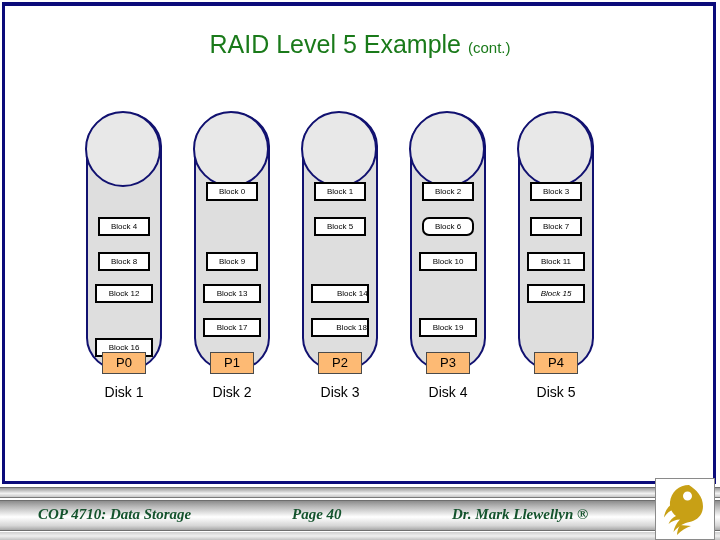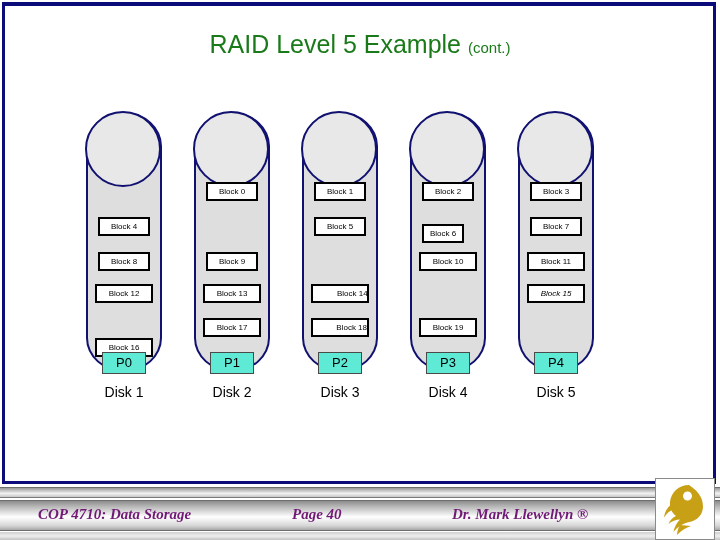--- a/index.html
+++ b/index.html
@@ -83,21 +83,21 @@
     height:19px;
     line-height:15px;
     text-align:center;
     font-size:8px;
     color:#000000;
     font-family:"Liberation Sans",sans-serif;
     white-space:nowrap;
   }
   .pblock{
     position:absolute;
-    background:#5eead4;
+    background:#fdba74;
     border:1px solid #4a4a4a;
     box-sizing:border-box;
     height:22px;
     line-height:20px;
     text-align:center;
     font-size:13px;
     color:#000000;
     white-space:nowrap;
   }
 
@@ -126,21 +126,21 @@
     width:720px;height:8px;
     background:linear-gradient(to bottom,#cfcfcf 0%,#efefef 50%,#c2c2c2 100%);
   }
   .foot-text{
     position:absolute;
     top:506px;
     font-family:"Liberation Serif",serif;
     font-weight:bold;
     font-style:italic;
     font-size:15px;
-    color:#701a75;
+    color:#14532d;
     white-space:nowrap;
     text-align:right;
   }
   #foot-course{left:38px;}
   #foot-page{left:292px;}
   #foot-author{left:452px;}
 
   #logo-box{
     position:absolute;
     left:655px;top:478px;
@@ -227,21 +227,21 @@
     <div class="block" style="width: 52px; left: 206px; top: 252px;">Block 9</div>
     <div class="block" style="width: 58px; left: 203px; top: 284px;">Block 13</div>
     <div class="block" style="width: 58px; left: 203px; top: 318px;">Block 17</div>
     <div class="pblock" style="width: 44px; left: 210px; top: 352px;">P1</div>
     <div class="block" style="width: 52px; left: 314px; top: 182px;">Block 1</div>
     <div class="block" style="width: 52px; left: 314px; top: 217px;">Block 5</div>
     <div class="block" style="width: 58px; left: 311px; top: 284px; padding-left: 24px;">Block 14</div>
     <div class="block" style="width: 58px; left: 311px; top: 318px; text-align: right;">Block 18</div>
     <div class="pblock" style="width: 44px; left: 318px; top: 352px;">P2</div>
     <div class="block" style="width: 52px; left: 422px; top: 182px;">Block 2</div>
-    <div class="block" style="width: 42px; left: 422px; top: 224px;">Block 6</div>
+    <div class="block" style="width: 52px; left: 422px; top: 217px; border-radius: 7px;">Block 6</div>
     <div class="block" style="width: 58px; left: 419px; top: 252px;">Block 10</div>
     <div class="block" style="width: 58px; left: 419px; top: 318px;">Block 19</div>
     <div class="pblock" style="width: 44px; left: 426px; top: 352px;">P3</div>
     <div class="block" style="width: 52px; left: 530px; top: 182px;">Block 3</div>
     <div class="block" style="width: 52px; left: 530px; top: 217px;">Block 7</div>
     <div class="block" style="width: 58px; left: 527px; top: 252px;">Block 11</div>
     <div class="block" style="width: 58px; left: 527px; top: 284px; font-style: italic;">Block 15</div>
     <div class="pblock" style="width: 44px; left: 534px; top: 352px;">P4</div>
   </div>
 

